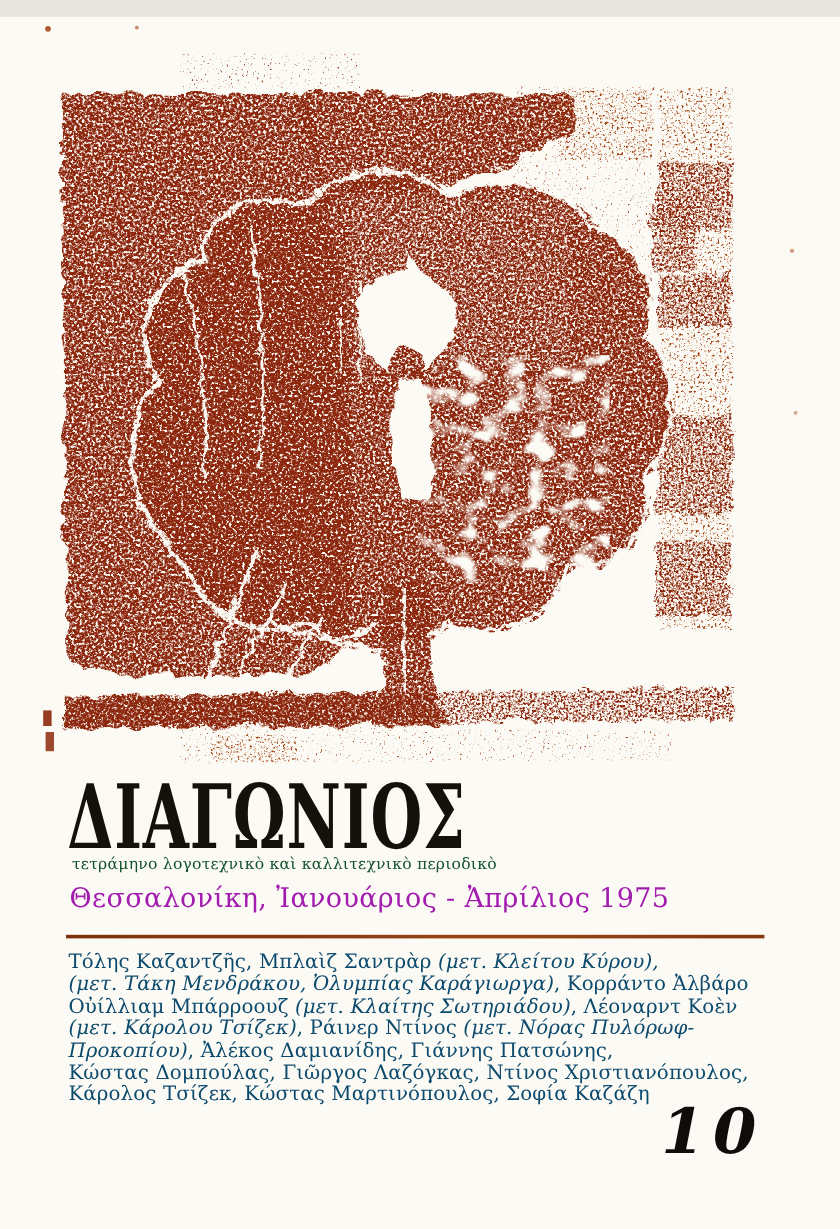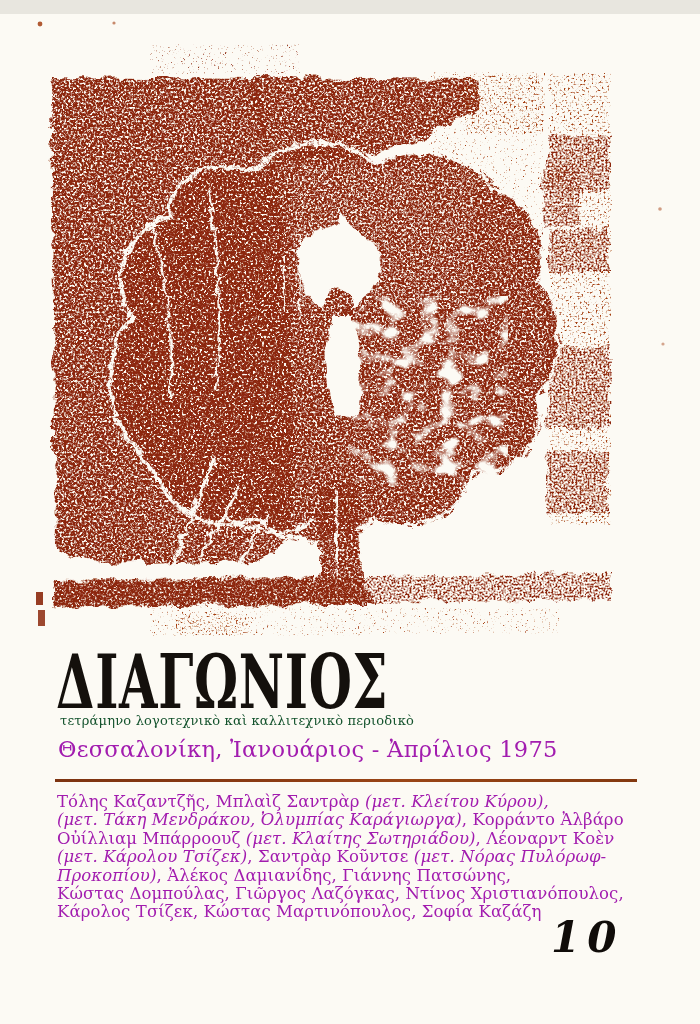--- a/index.html
+++ b/index.html
@@ -32,27 +32,27 @@
   .edition{
     position:absolute;left:58px;top:722px;font-size:22.5px;
     letter-spacing:.3px;white-space:nowrap;color:#a21caf;
   }
   .rule{
     position:absolute;left:55px;top:765px;width:582px;height:2.5px;border:0;margin:0;
     background:linear-gradient(90deg,#7d3310,var(--rule) 35%,#9a4516 60%,#83380f);
   }
   .contributors{
     position:absolute;left:57px;top:779px;width:590px;
-    font-size:16.5px;line-height:18.4px;letter-spacing:.1px;color:#a21caf;
+    font-size:16.5px;line-height:18.4px;letter-spacing:.1px;color:#0c4a6e;
   }
   .contributors .c-line{white-space:nowrap;}
   .contributors .it{font-style:italic;}
   .issue{
     position:absolute;left:551px;top:899px;
-    font-size:42px;font-weight:700;font-style:italic;letter-spacing:7px;
+    font-size:52px;font-weight:700;font-style:italic;letter-spacing:7px;
     color:#100c09;white-space:nowrap;
   }
 </style>
 </head>
 <body>
 
 <div class="page">
 
   <svg class="woodcut" width="700" height="632" viewBox="0 0 700 632" aria-hidden="true">
     <defs>
@@ -169,21 +169,21 @@
   <h1 class="title">ΔΙΑΓΩΝΙΟΣ</h1>
   <div class="subtitle">τετράμηνο λογοτεχνικὸ καὶ καλλιτεχνικὸ περιοδικὸ</div>
   <div class="edition">Θεσσαλονίκη, Ἰανουάριος - Ἀπρίλιος 1975</div>
 
   <hr class="rule">
 
   <div class="contributors">
       <div class="c-line"><span>Τόλης Καζαντζῆς, Μπλαὶζ Σαντρὰρ </span><span class="it">(μετ. Κλείτου Κύρου),</span></div>
       <div class="c-line"><span class="it">(μετ. Τάκη Μενδράκου, Ὀλυμπίας Καράγιωργα)</span><span>, Κορράντο Ἀλβάρο</span></div>
       <div class="c-line"><span>Οὐίλλιαμ Μπάρροουζ </span><span class="it">(μετ. Κλαίτης Σωτηριάδου)</span><span>, Λέοναρντ Κοὲν</span></div>
-      <div class="c-line"><span class="it">(μετ. Κάρολου Τσίζεκ)</span><span>, Σαντρὰρ Κοῦντσε </span><span class="it">(μετ. Νόρας Πυλόρωφ-</span></div>
+      <div class="c-line"><span class="it">(μετ. Κάρολου Τσίζεκ)</span><span>, Ράινερ Ντίνος </span><span class="it">(μετ. Νόρας Πυλόρωφ-</span></div>
       <div class="c-line"><span class="it">Προκοπίου)</span><span>, Ἀλέκος Δαμιανίδης, Γιάννης Πατσώνης,</span></div>
       <div class="c-line"><span>Κώστας Δομπούλας, Γιῶργος Λαζόγκας, Ντίνος Χριστιανόπουλος,</span></div>
       <div class="c-line"><span>Κάρολος Τσίζεκ, Κώστας Μαρτινόπουλος, Σοφία Καζάζη</span></div>
     </div>
 
   <div class="issue">10</div>
 
 </div>
 
 </body></html>

